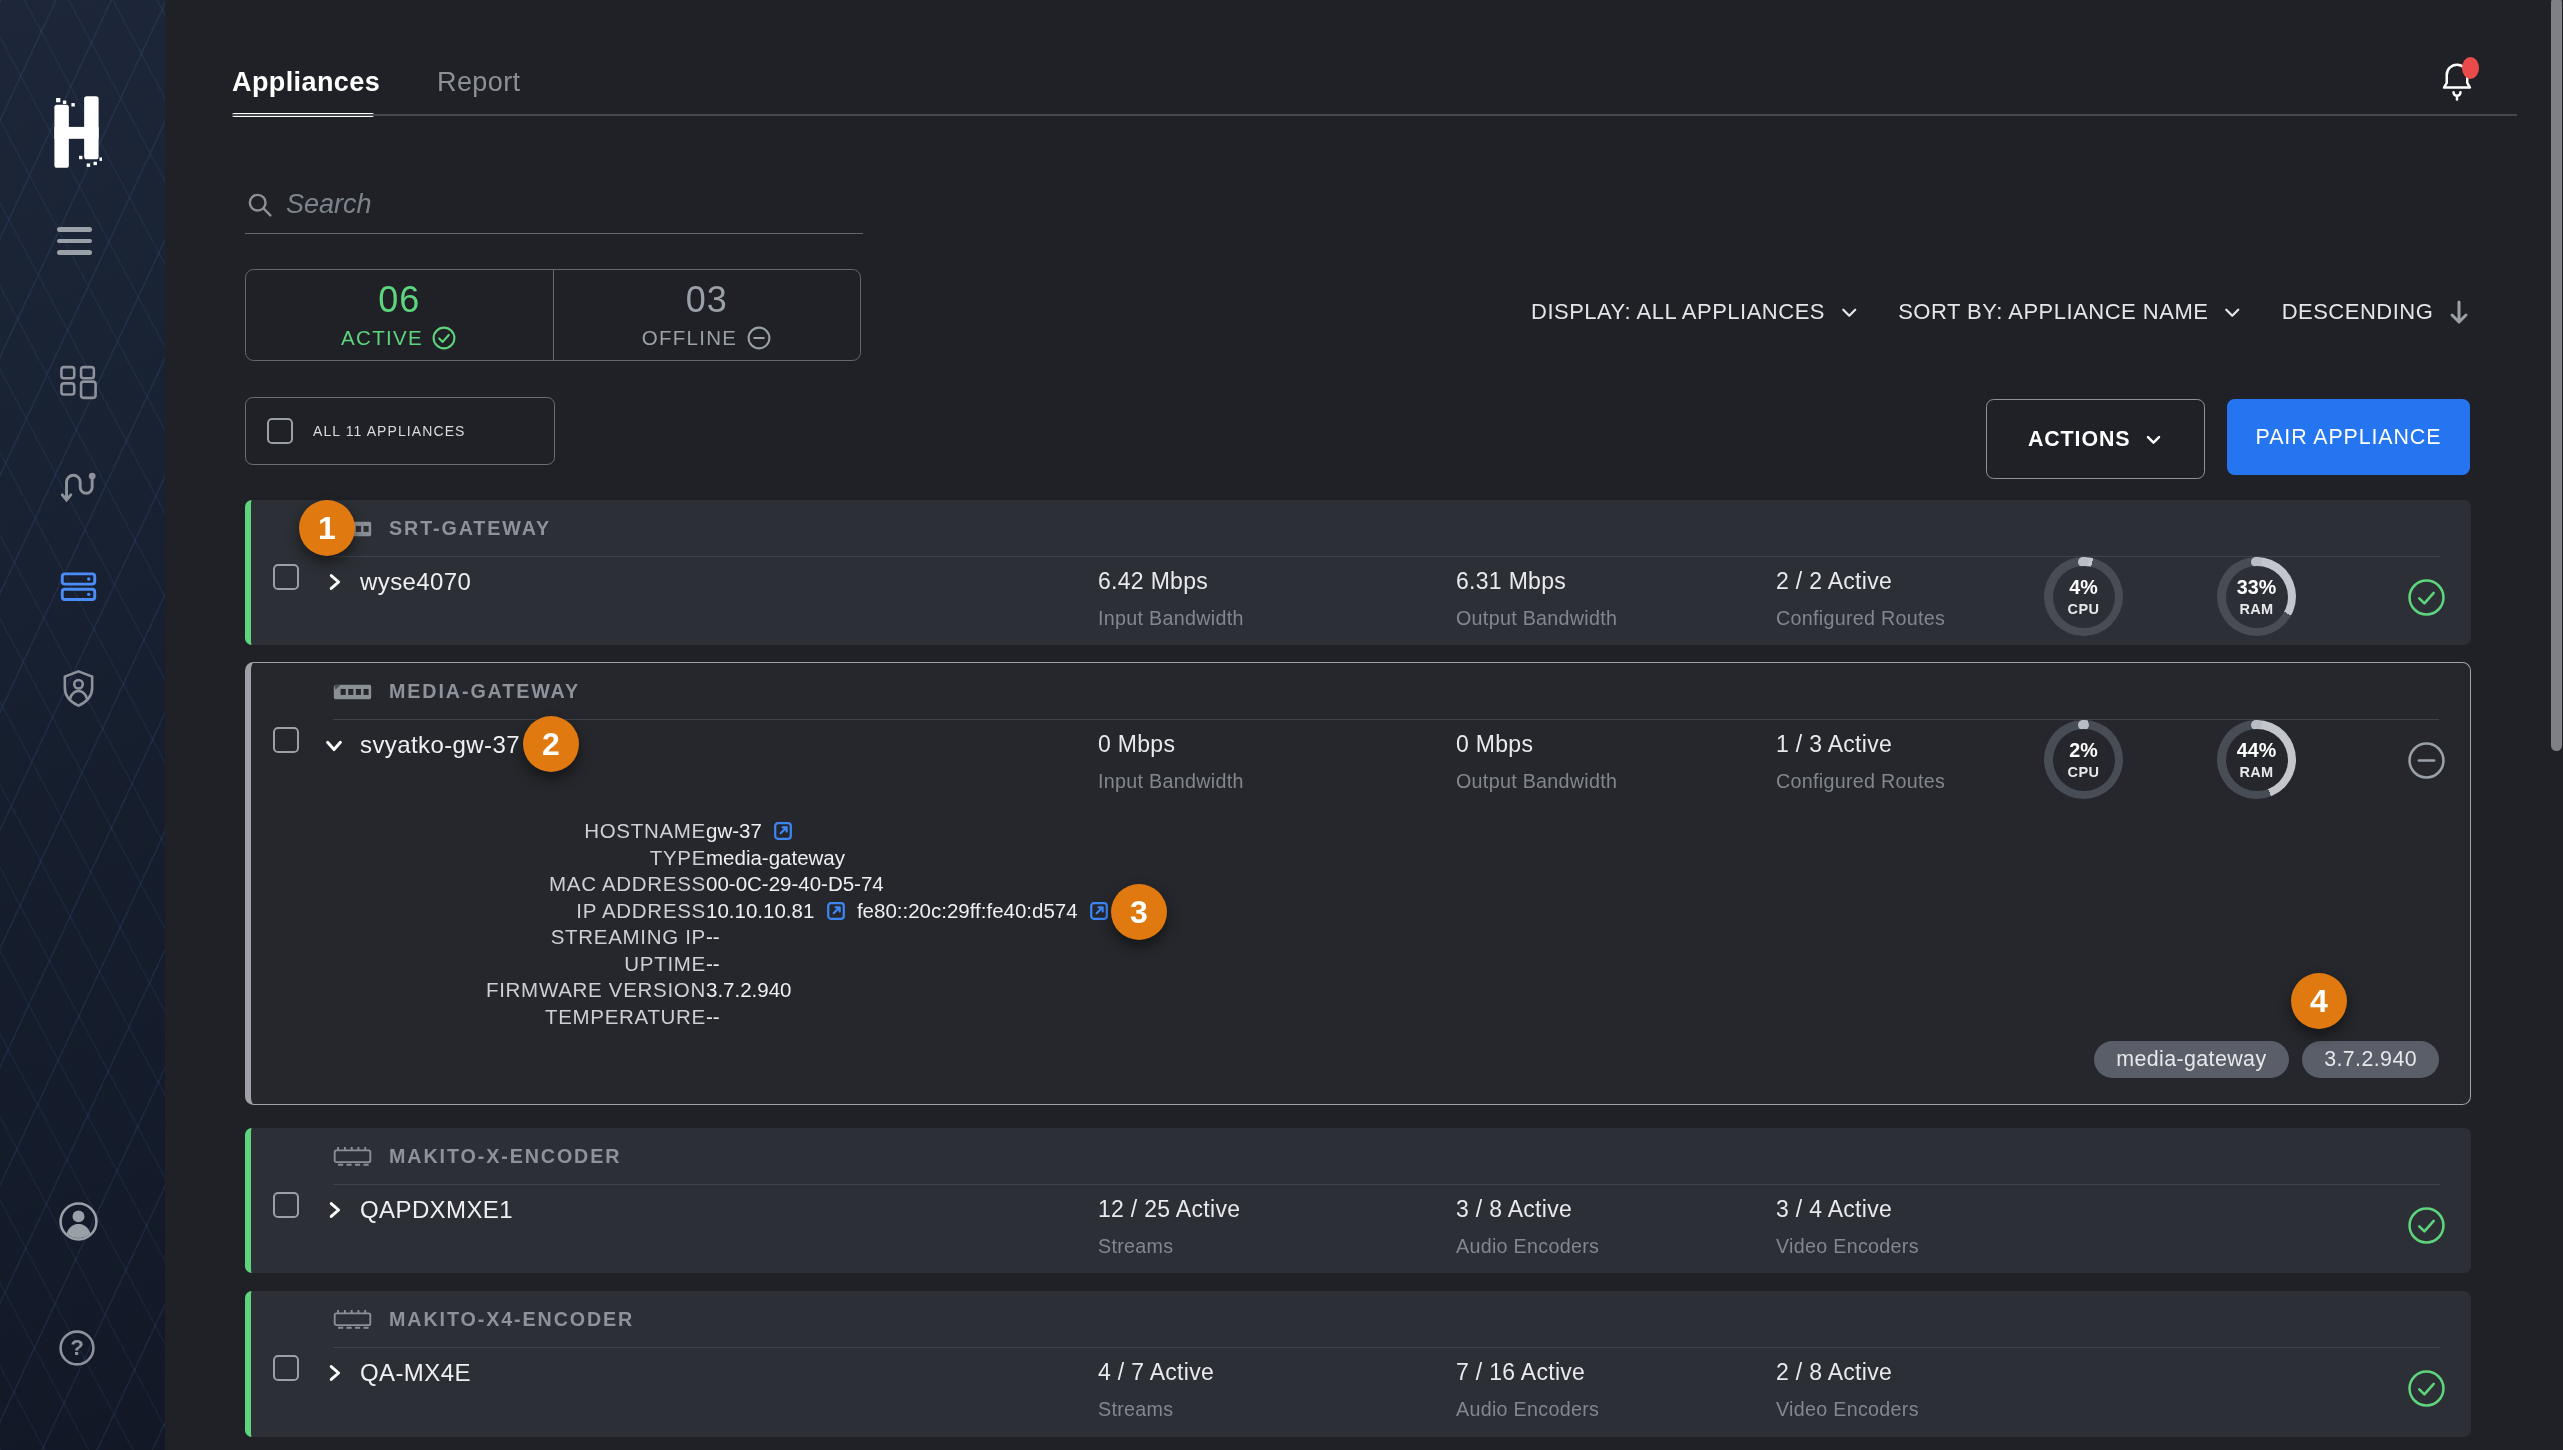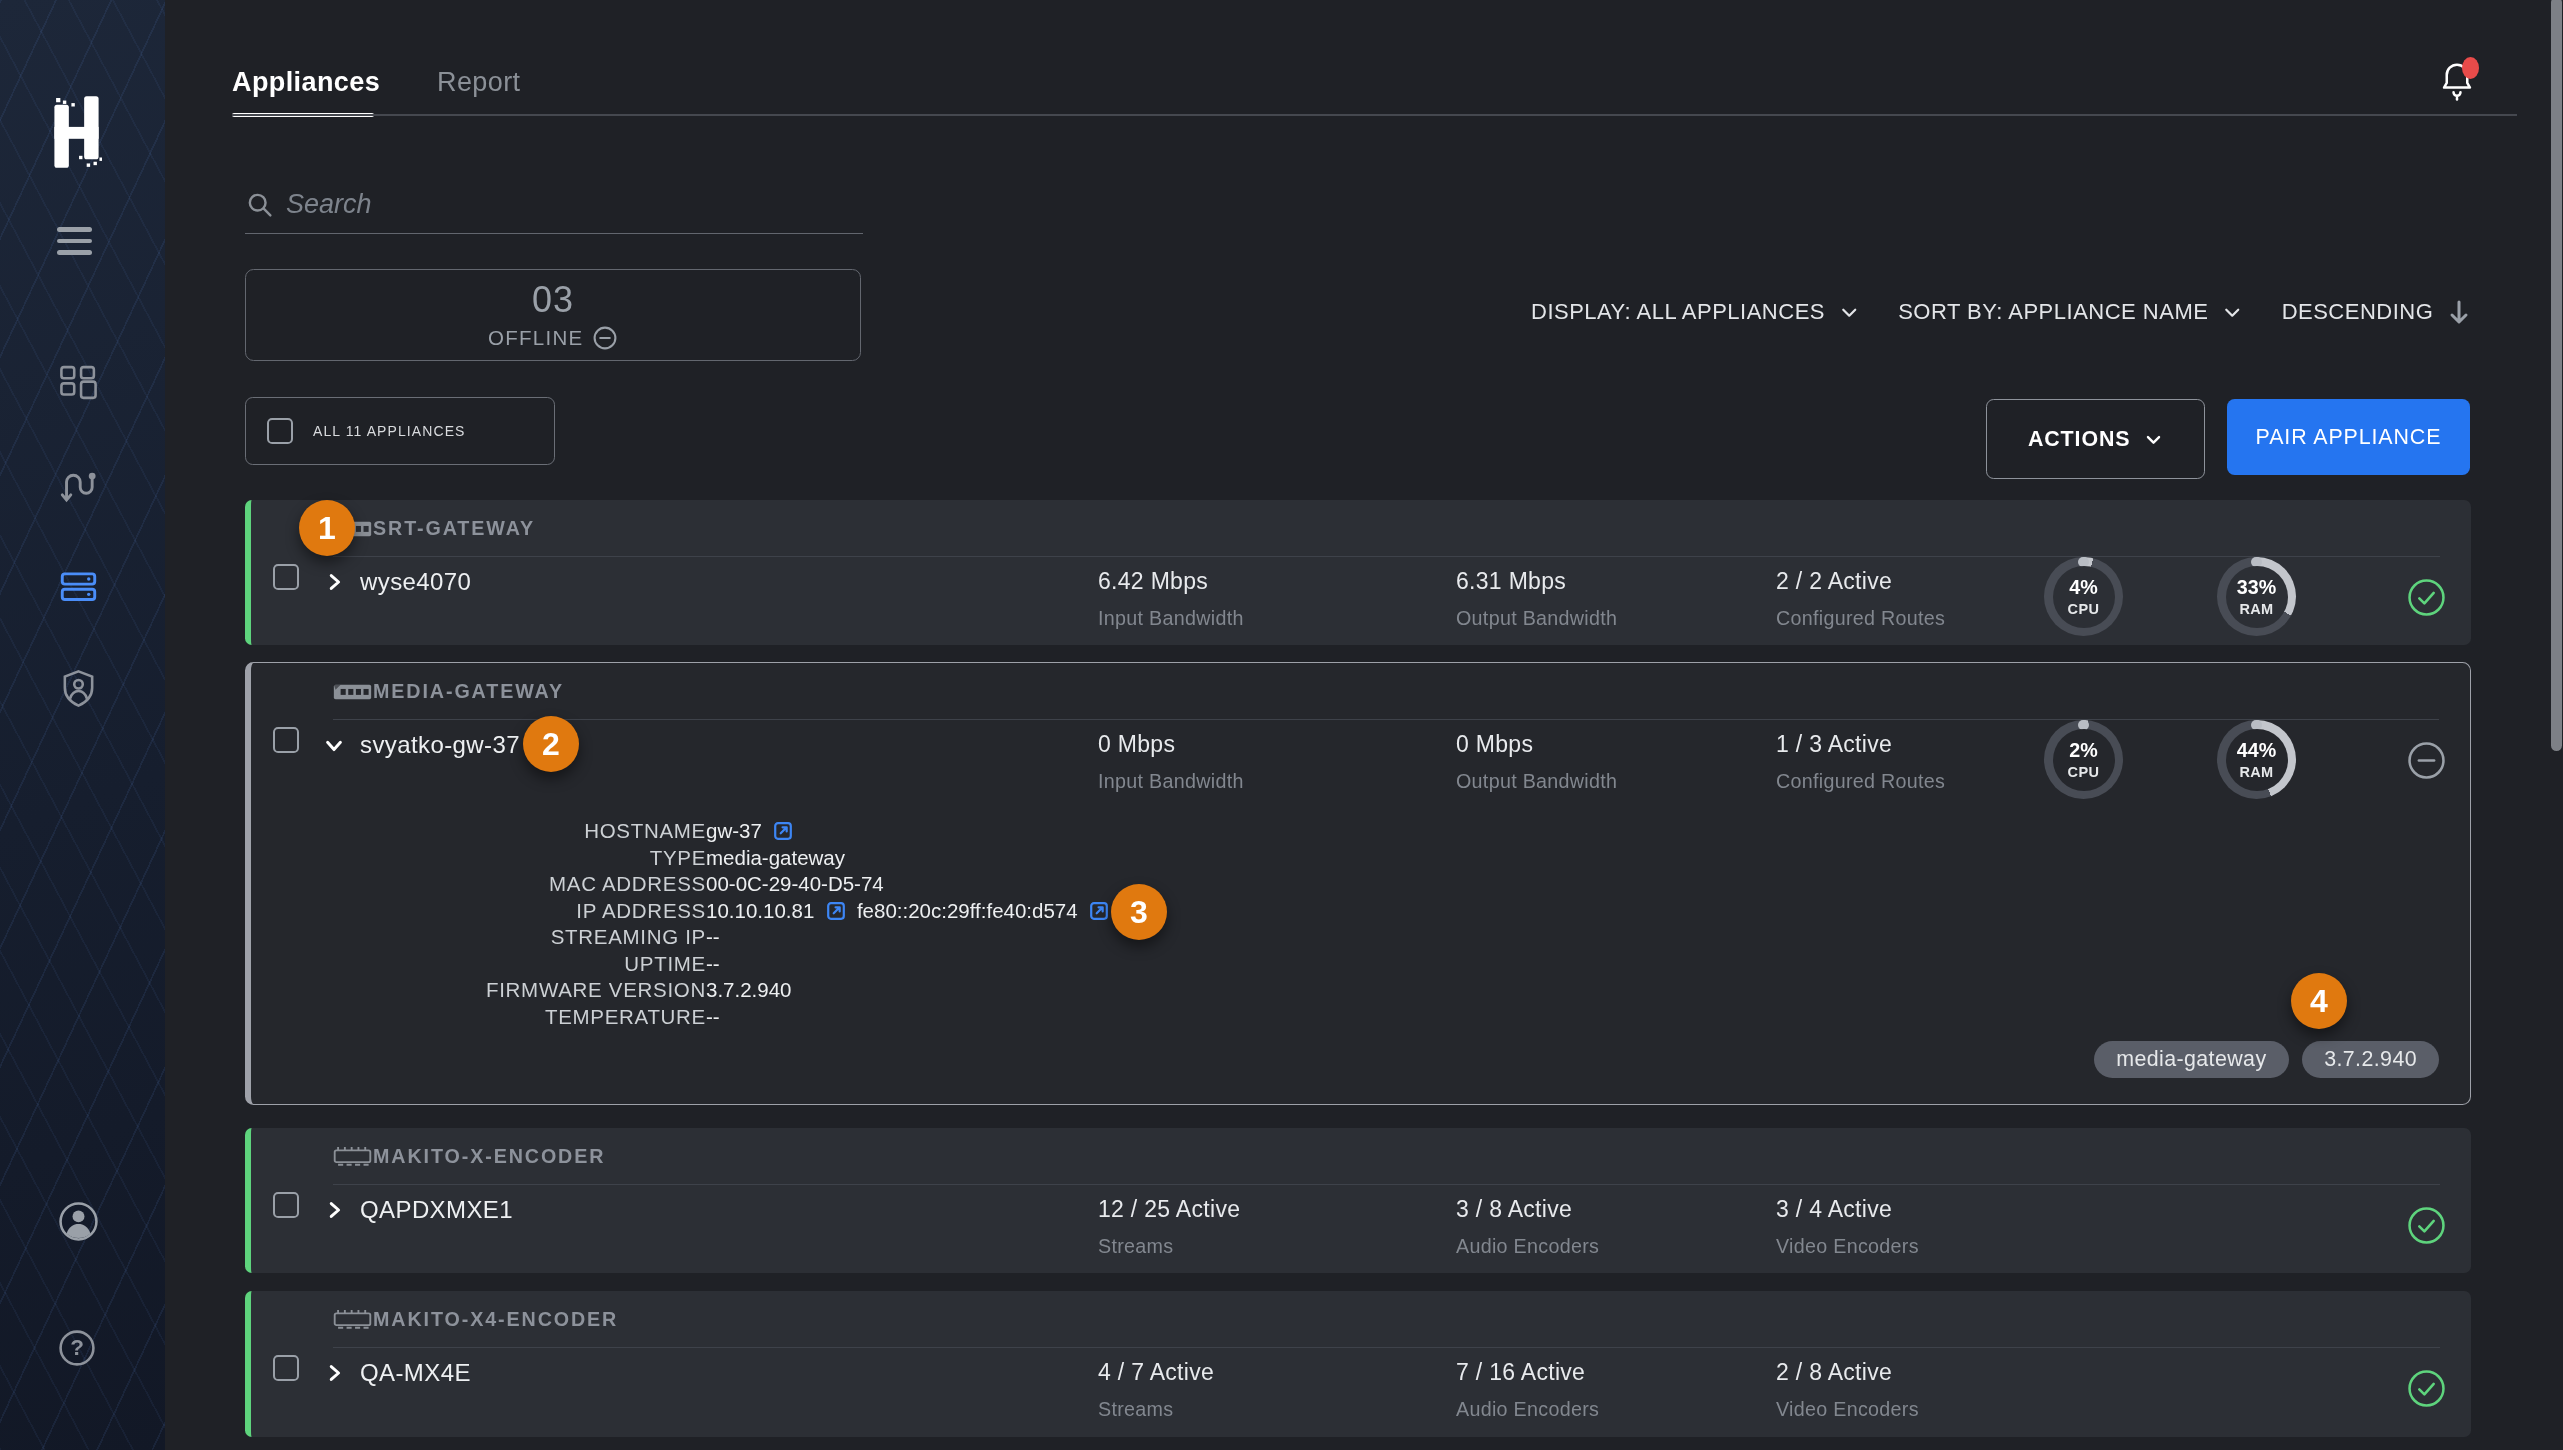--- a/index.html
+++ b/index.html
@@ -57,21 +57,21 @@
     border:1.7px solid #8e939b; border-radius:7.7px; background:transparent; display:flex; align-items:center; justify-content:center; gap:13.7px;
     font-size:21.4px; color:#ffffff; letter-spacing:0.9px; cursor:pointer; font-family:inherit;font-weight:bold; }
   .btn-pair { position:absolute; left:2227px; top:399px; width:243px; height:76px;
     border:none; border-radius:7.7px; background:#2575f0; display:flex; align-items:center; justify-content:center;
     font-size:21.4px; color:#ffffff; letter-spacing:0.9px; cursor:pointer; font-family:inherit; }
   
   .card { position:absolute; left:245px; width:2226px; background:#2c2f35; border-radius:6.8px; }
   .card--green { border-left:6.8px solid #5ed47d; }
   .card--expanded { background:#25272c; border:1.7px solid #9ea1a9; border-left:6px solid #9ea1a9; border-radius:8.5px; }
   .card-head { position:absolute; left:82px; top:0; right:31px; height:57px; border-bottom:1.7px solid #3e424a;
-    display:flex; align-items:center; gap:1px; }
+    display:flex; align-items:center; gap:17px; }
   .card-head-label { font-size:19.7px; font-weight:600; letter-spacing:1.9px; color:#8d929b; }
   .row-checkbox { position:absolute; left:22px; top:64px; }
   .row-chevron { position:absolute; left:72px; top:71px; cursor:pointer; }
   .row-name { position:absolute; left:109px; top:68px; font-size:24px; color:#eef0f2; letter-spacing:0.4px; cursor:pointer; }
   .stat { position:absolute; }
   .stat-v { font-size:23px; color:#e8eaed; letter-spacing:0.3px; }
   .stat-l { font-size:19.7px; color:#82878f; margin-top:12px; letter-spacing:0.3px; }
   .s1 { left:847px; top:68px; } .s2 { left:1205px; top:68px; } .s3 { left:1525px; top:68px; }
   .gauge { position:absolute; top:57px; width:79px; height:79px; border-radius:50%; background:#484c55; }
   .g-cpu { left:1793px; } .g-ram { left:1966px; }
@@ -185,20 +185,30 @@
 <div class="search-row">
   <svg width="29" height="29" viewBox="0 0 24 24" fill="none" stroke="#8b9097" stroke-width="2">
     <circle cx="10.5" cy="10.5" r="6.5"></circle>
       <path d="M15.5 15.5L21 21" stroke-linecap="round"></path>
   </svg>
   <input class="search-input" type="text" placeholder="Search" style="">
 </div>
 
 <div class="summary">
   <div class="sum-cell">
+    <div class="sum-count c-green">06</div>
+    <div class="sum-label c-green">
+      <span>ACTIVE</span>
+      <svg width="26" height="26" viewBox="0 0 30 30" fill="none" stroke="#5ed47d" stroke-width="2.4">
+        <circle cx="15" cy="15" r="12"></circle>
+          <path d="M9.5 15.5l4 4 7-8" stroke-linecap="round" stroke-linejoin="round"></path>
+      </svg>
+    </div>
+  </div>
+  <div class="sum-cell">
     <div class="sum-count c-gray">03</div>
     <div class="sum-label c-gray">
       <span>OFFLINE</span>
       <svg width="26" height="26" viewBox="0 0 30 30" fill="none" stroke="#9aa0a8" stroke-width="2.4">
         <circle cx="15" cy="15" r="12"></circle>
           <path d="M9.5 15h11" stroke-linecap="round"></path>
       </svg>
     </div>
   </div>
 </div>

